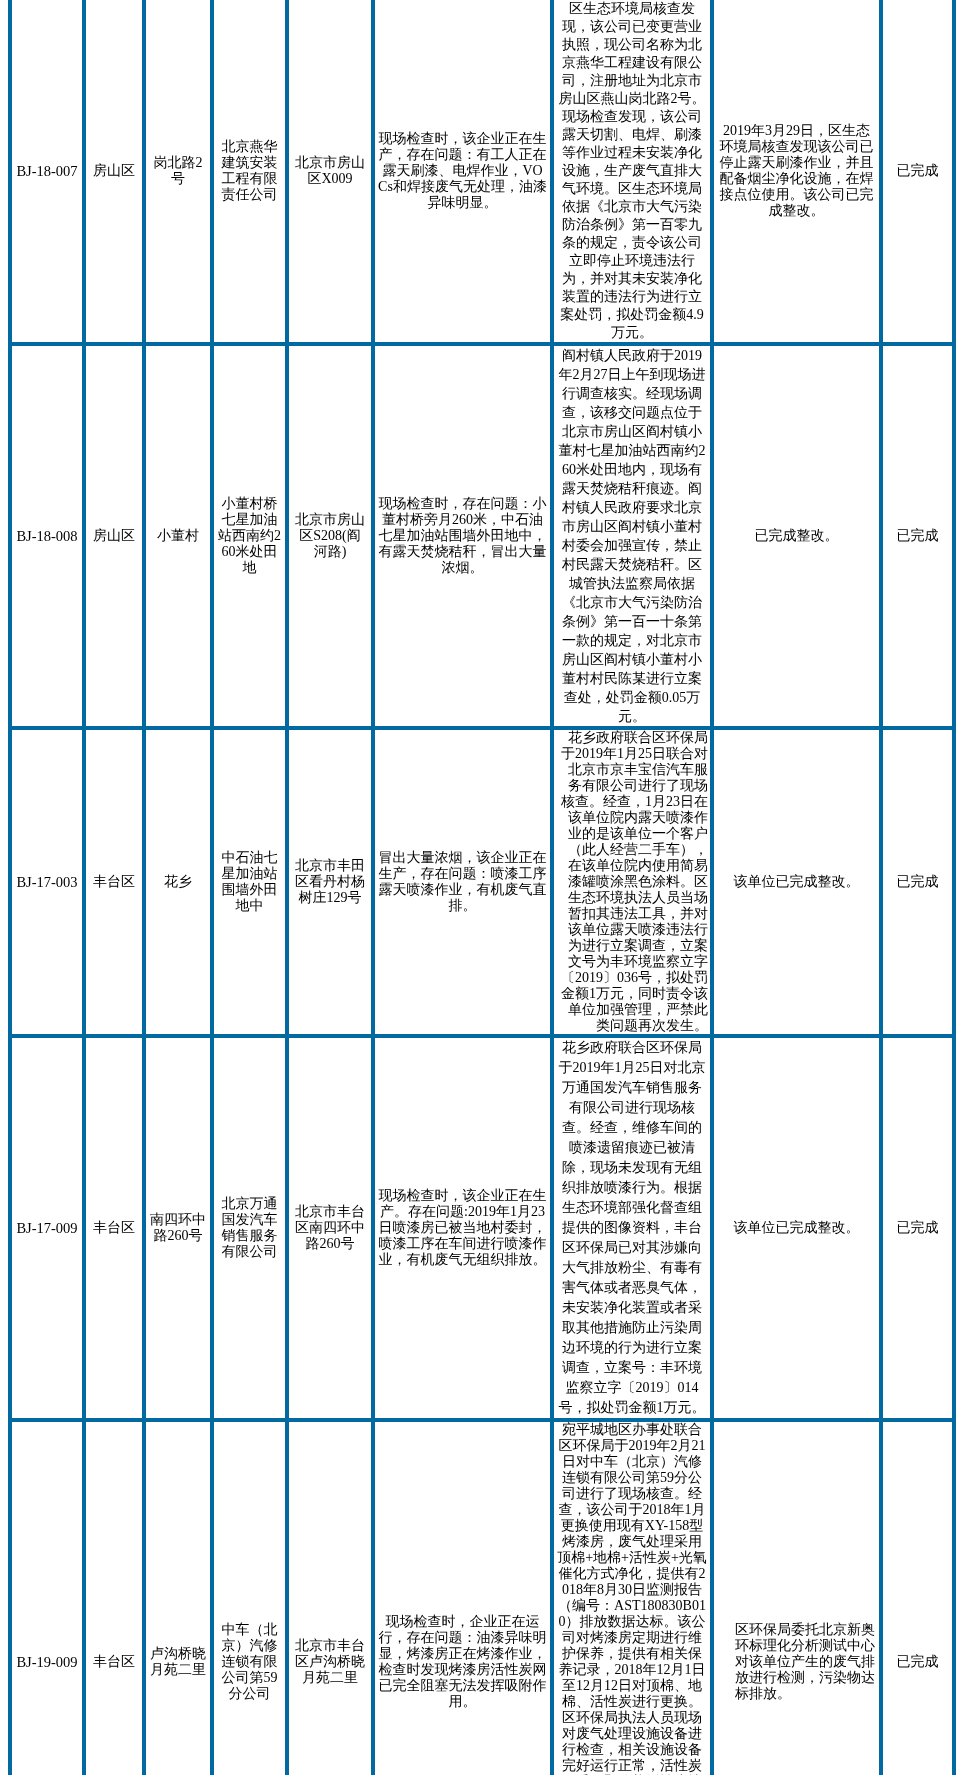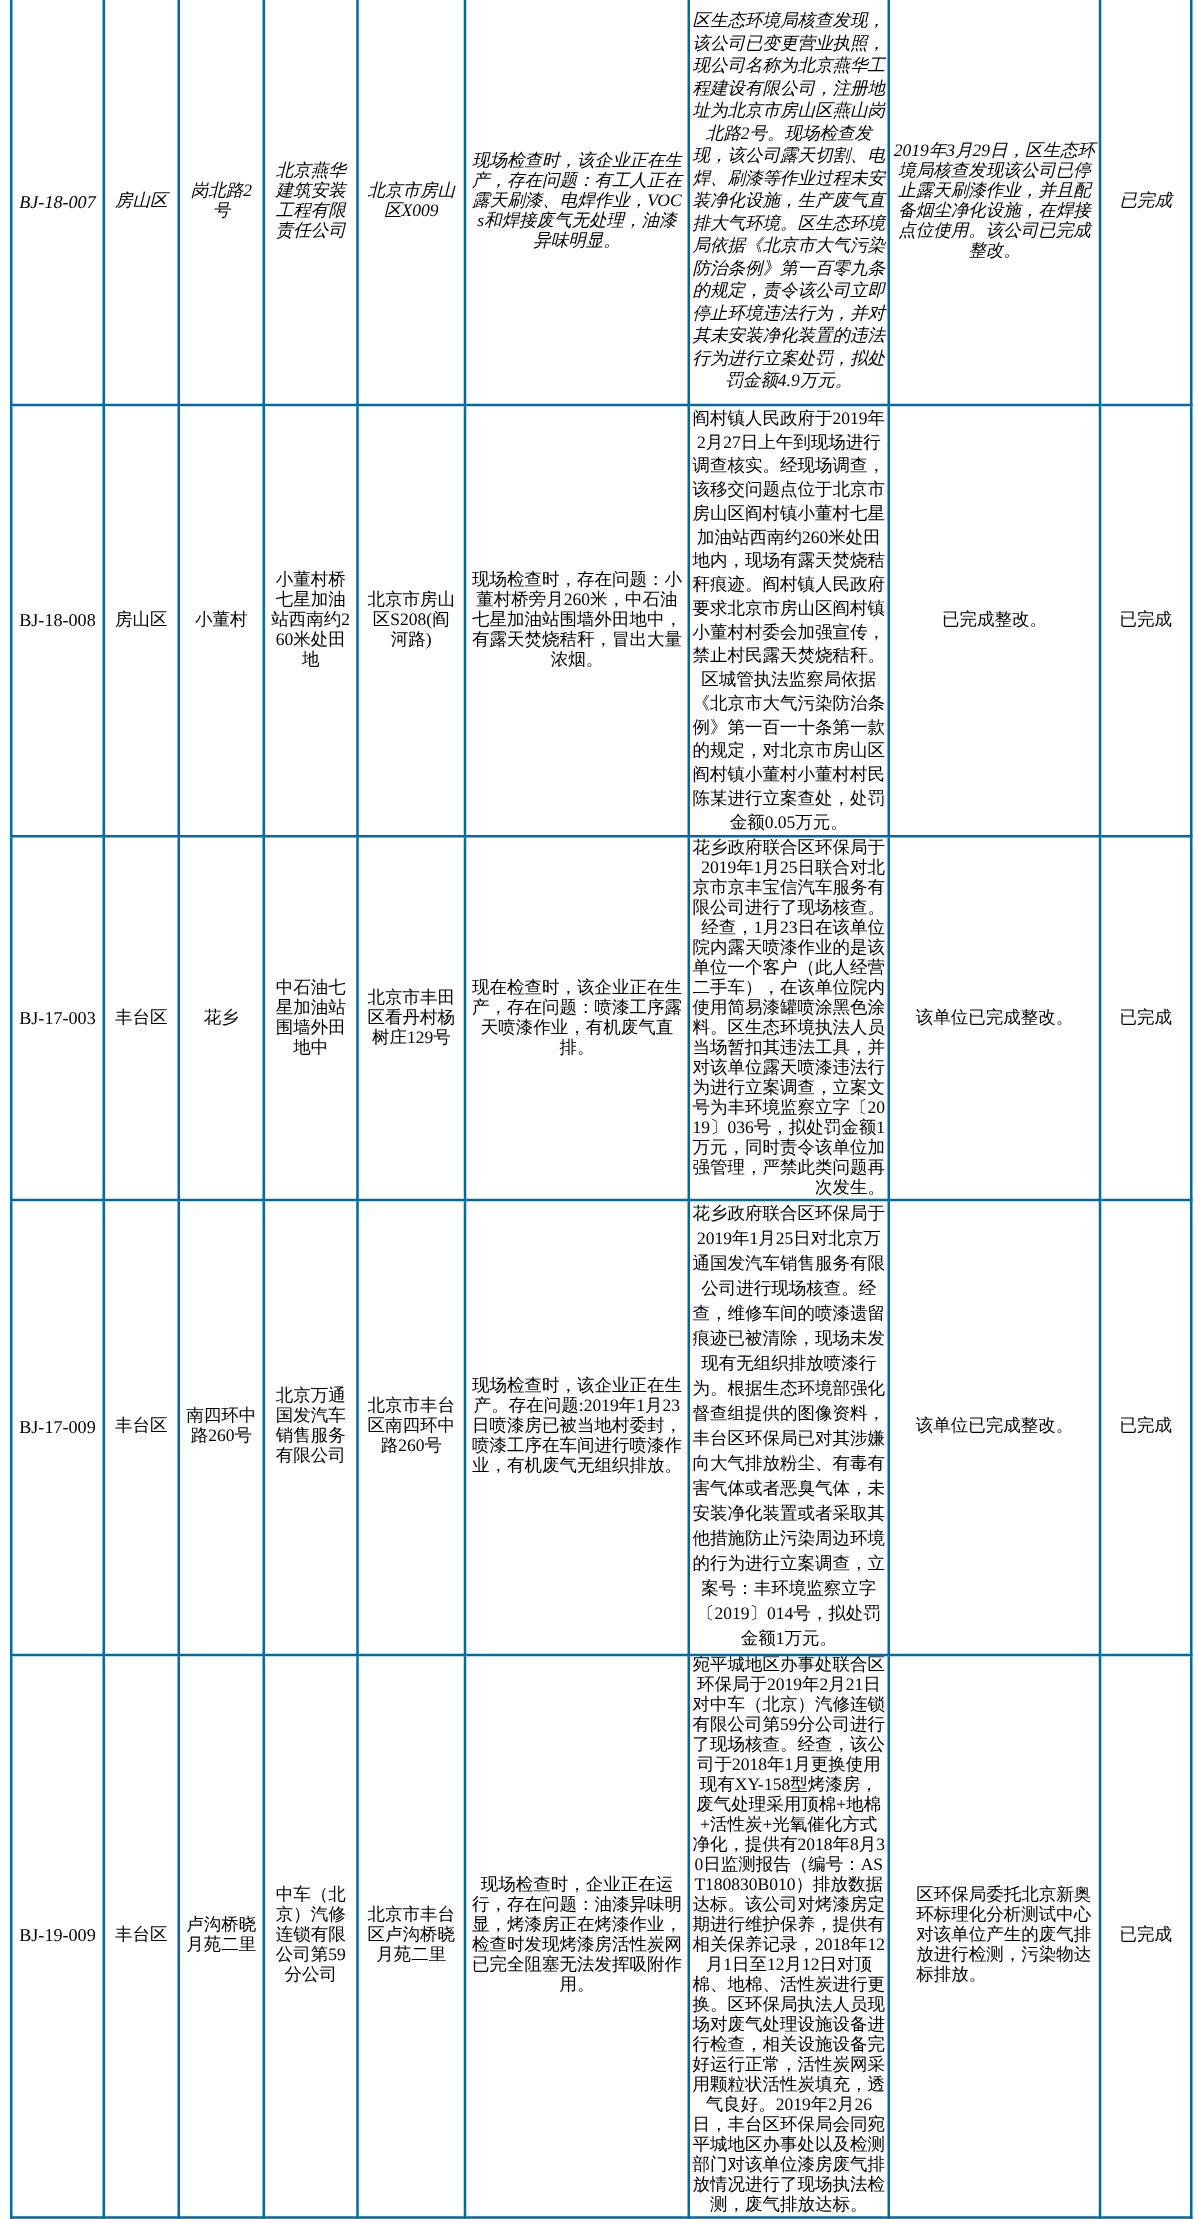--- a/index.html
+++ b/index.html
@@ -17,30 +17,30 @@
     }
     .doc-table {
       position: absolute;
       left: 8px;
       top: 0;
       width: 945px;
       border-collapse: collapse;
       table-layout: fixed;
     }
     .doc-table td {
-      border: 2px solid #0369a1;
+      border: 4px solid #0369a1;
       font-size: 14px;
       line-height: 16px;
       text-align: center;
       vertical-align: middle;
       padding: 0 3px;
       word-break: break-all;
       overflow: hidden;
     }
-    .doc-table tr.first td { border-top: none; font-style: italic; }
+    .doc-table tr.first td { border-top: none; }
     .doc-table td.c-id { font-size: 14.5px; padding: 17px 2px; }
     .doc-table td.c-inv { padding: 0 2px; }
     .doc-table td.c-addr { padding: 0 5px; }
     .doc-table td.c-rect.left { text-align: left; padding-left: 21px; }
     tr.r1 { height: 324px; }
     tr.r2 { height: 345px; }
     tr.r3 { height: 291px; }
     tr.r4 { height: 364px; }
     tr.r5 { height: 450px; }
     tr.r1 td.c-inv { line-height: 18px; }
@@ -86,21 +86,21 @@
       <td class="c-inv">阎村镇人民政府于2019年2月27日上午到现场进行调查核实。经现场调查，该移交问题点位于北京市房山区阎村镇小董村七星加油站西南约260米处田地内，现场有露天焚烧秸秆痕迹。阎村镇人民政府要求北京市房山区阎村镇小董村村委会加强宣传，禁止村民露天焚烧秸秆。区城管执法监察局依据《北京市大气污染防治条例》第一百一十条第一款的规定，对北京市房山区阎村镇小董村小董村村民陈某进行立案查处，处罚金额0.05万元。</td>
       <td class="c-rect">已完成整改。</td>
       <td>已完成</td>
     </tr>
     <tr class="r3">
       <td class="c-id">BJ-17-003</td>
       <td>丰台区</td>
       <td>花乡</td>
       <td>中石油七星加油站围墙外田地中</td>
       <td class="c-addr">北京市丰田区看丹村杨树庄129号</td>
-      <td>现在检查时，该企业正在生产，存在问题：喷漆工序露天喷漆作业，有机废气直排。</td>
+      <td>冒出大量浓烟，该企业正在生产，存在问题：喷漆工序露天喷漆作业，有机废气直排。</td>
       <td class="c-inv">花乡政府联合区环保局于2019年1月25日联合对北京市京丰宝信汽车服务有限公司进行了现场核查。经查，1月23日在该单位院内露天喷漆作业的是该单位一个客户（此人经营二手车），在该单位院内使用简易漆罐喷涂黑色涂料。区生态环境执法人员当场暂扣其违法工具，并对该单位露天喷漆违法行为进行立案调查，立案文号为丰环境监察立字〔2019〕036号，拟处罚金额1万元，同时责令该单位加强管理，严禁此类问题再次发生。</td>
       <td class="c-rect">该单位已完成整改。</td>
       <td>已完成</td>
     </tr>
     <tr class="r4">
       <td class="c-id">BJ-17-009</td>
       <td>丰台区</td>
       <td>南四环中路260号</td>
       <td>北京万通国发汽车销售服务有限公司</td>
       <td class="c-addr">北京市丰台区南四环中路260号</td>

